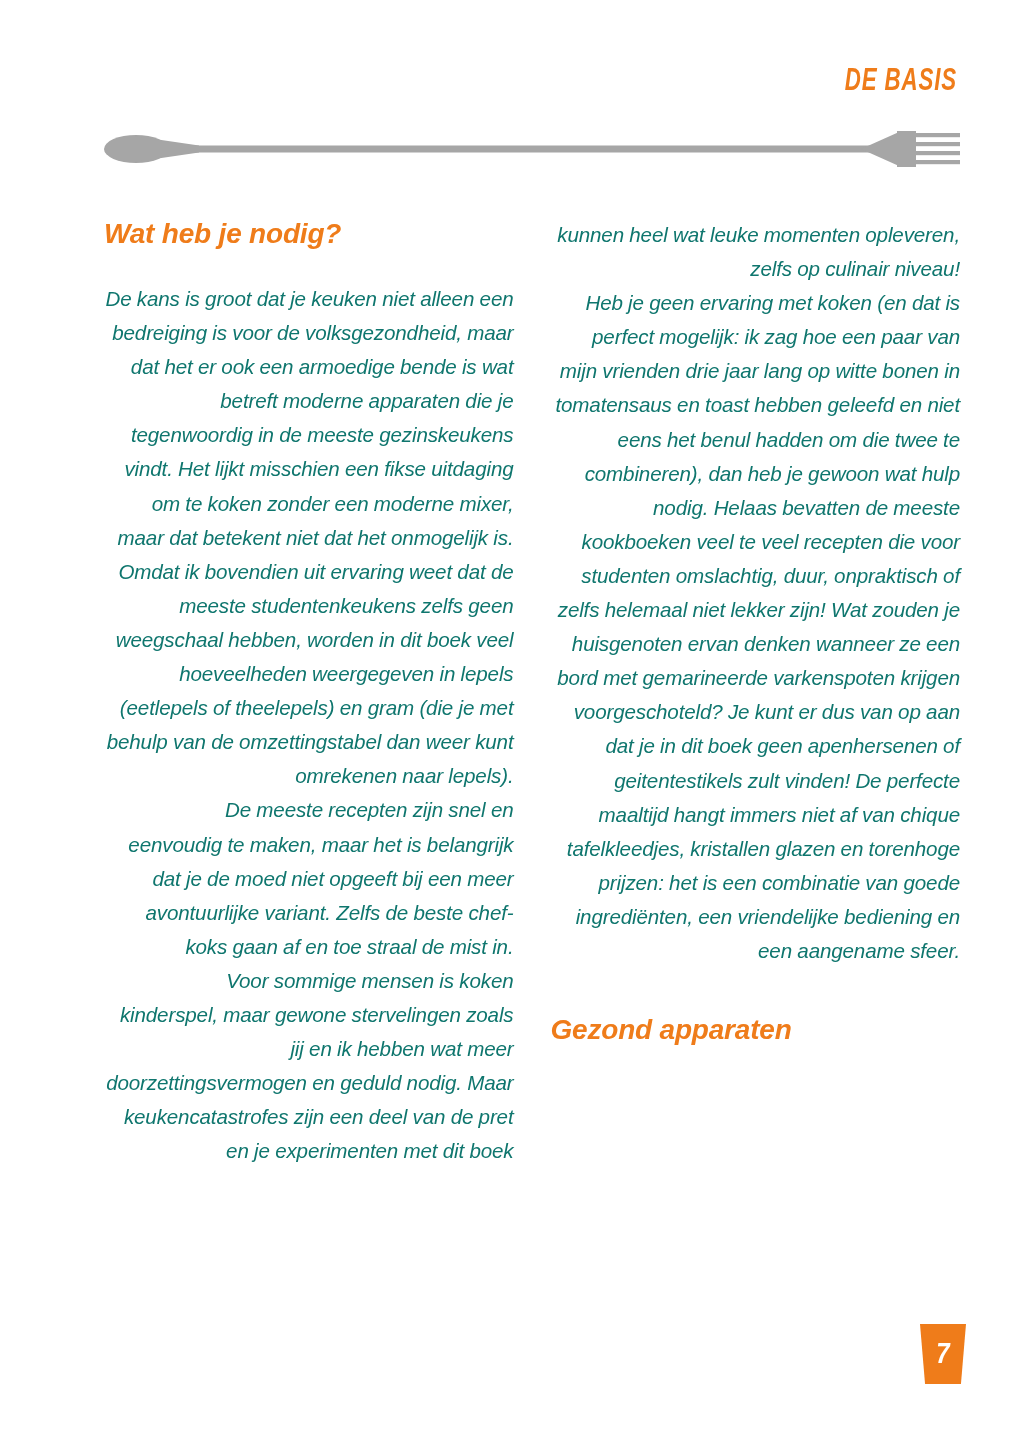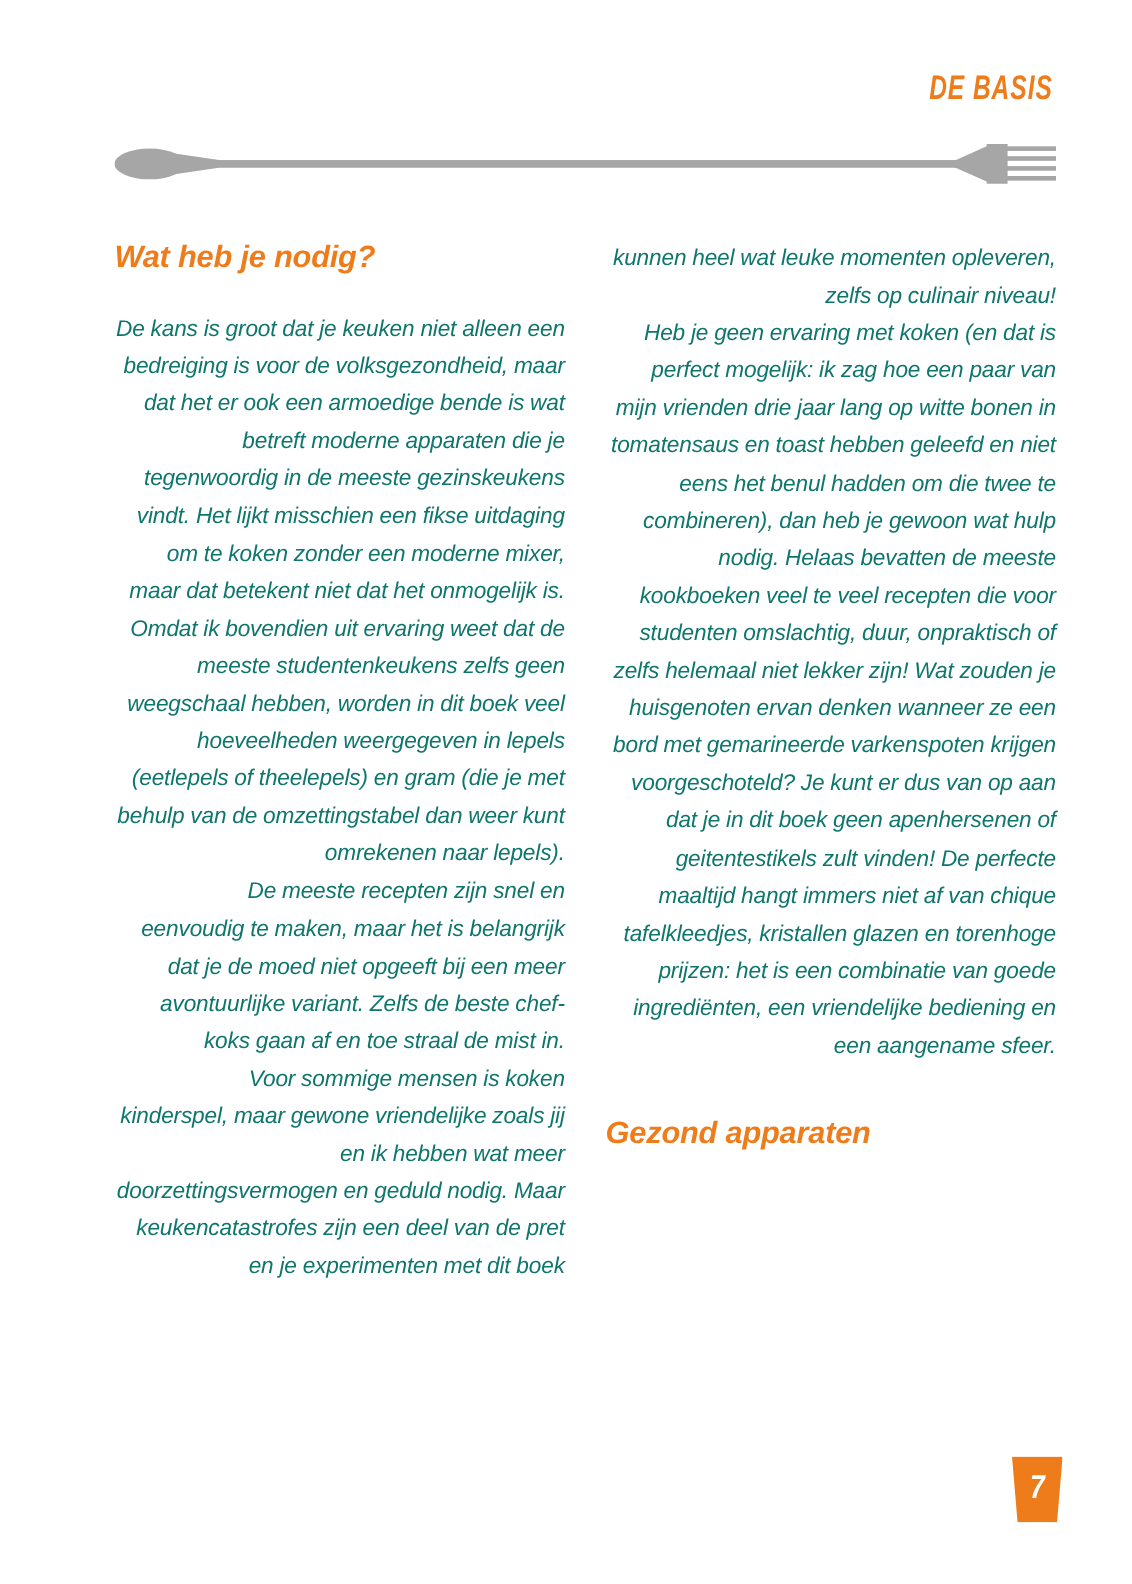--- a/index.html
+++ b/index.html
@@ -138,21 +138,21 @@
       </g>
     </svg>
   </div>
 
   <div class="columns">
 
     <div class="col col-left">
       <h2 class="sec-title">Wat heb je nodig?</h2>
       <p class="body">De kans is groot dat je keuken niet alleen een bedreiging is voor de volksgezondheid, maar dat het er ook een armoedige bende is wat betreft moderne apparaten die je tegenwoordig in de meeste gezinskeukens vindt. Het lijkt misschien een fikse uitdaging om te koken zonder een moderne mixer, maar dat betekent niet dat het onmogelijk is. Omdat ik bovendien uit ervaring weet dat de meeste studentenkeukens zelfs geen weegschaal hebben, worden in dit boek veel hoeveelheden weergegeven in lepels (eetlepels of theelepels) en gram (die je met behulp van de omzettingstabel dan weer kunt omrekenen naar lepels).</p>
       <p class="body">De meeste recepten zijn snel en eenvoudig te maken, maar het is belangrijk dat je de moed niet opgeeft bij een meer avontuurlijke variant. Zelfs de beste chef-koks gaan af en toe straal de mist in.</p>
-      <p class="body">Voor sommige mensen is koken kinderspel, maar gewone vriendelijke zoals jij en ik hebben wat meer doorzettingsvermogen en geduld nodig. Maar keukencatastrofes zijn een deel van de pret en je experimenten met dit boek</p>
+      <p class="body">Voor sommige mensen is koken kinderspel, maar gewone stervelingen zoals jij en ik hebben wat meer doorzettingsvermogen en geduld nodig. Maar keukencatastrofes zijn een deel van de pret en je experimenten met dit boek</p>
     </div>
 
     <div class="col col-right">
       <p class="body lead">kunnen heel wat leuke momenten opleveren, zelfs op culinair niveau!</p>
       <p class="body">Heb je geen ervaring met koken (en dat is perfect mogelijk: ik zag hoe een paar van mijn vrienden drie jaar lang op witte bonen in tomatensaus en toast hebben geleefd en niet eens het benul hadden om die twee te combineren), dan heb je gewoon wat hulp nodig. Helaas bevatten de meeste kookboeken veel te veel recepten die voor studenten omslachtig, duur, onpraktisch of zelfs helemaal niet lekker zijn! Wat zouden je huisgenoten ervan denken wanneer ze een bord met gemarineerde varkenspoten krijgen voorgeschoteld? Je kunt er dus van op aan dat je in dit boek geen apenhersenen of geitentestikels zult vinden! De perfecte maaltijd hangt immers niet af van chique tafelkleedjes, kristallen glazen en torenhoge prijzen: het is een combinatie van goede ingrediënten, een vriendelijke bediening en een aangename sfeer.</p>
       <h2 class="sec-title">Gezond apparaten</h2>
     </div>
 
   </div>
 

